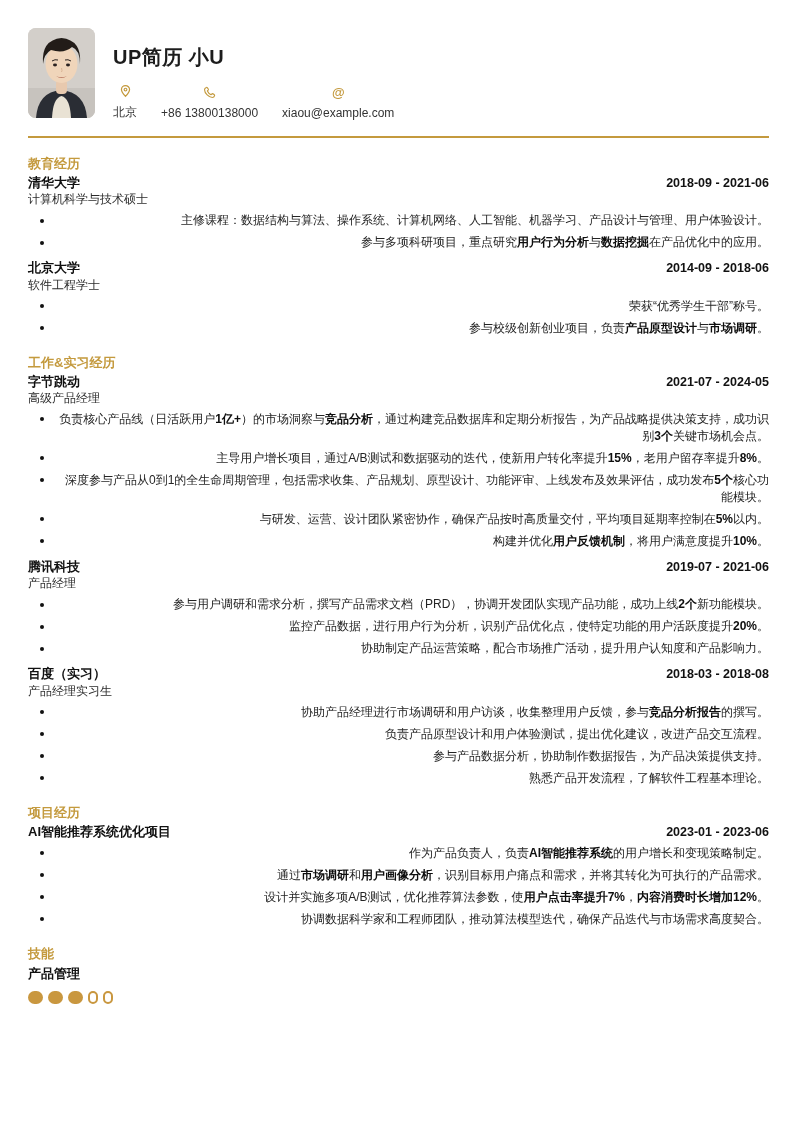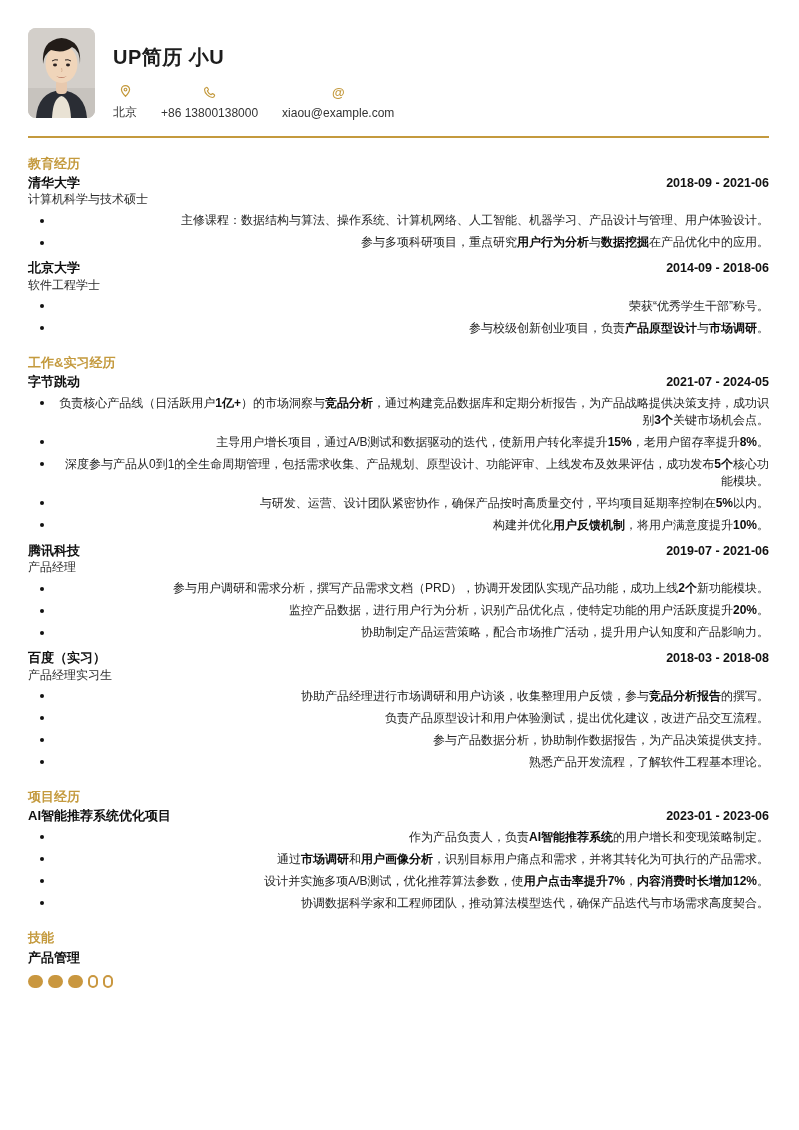--- a/index.html
+++ b/index.html
@@ -153,20 +153,24 @@
         </div>
   </div>
       <div class="section">
     <div class="sec-title">工作&amp;实习经历</div>
     <div class="sec-body">
           <div class="entry">
     <div class="entry-head">
       <span class="entry-title">字节跳动</span>
       <span class="entry-date">2021-07 - 2024-05</span>
     </div>
+    <div class="entry-sub">
+      <span>高级产品经理</span>
+      <span></span>
+    </div>
     <ul class="bullets">
               <li><span><span>负责核心产品线（日活跃用户</span><span class="b">1亿+</span><span>）的市场洞察与</span><span class="b">竞品分析</span><span>，通过构建竞品数据库和定期分析报告，为产品战略提供决策支持，成功识别</span><span class="b">3个</span><span>关键市场机会点。</span></span></li>
               <li><span><span>主导用户增长项目，通过A/B测试和数据驱动的迭代，使新用户转化率提升</span><span class="b">15%</span><span>，老用户留存率提升</span><span class="b">8%</span><span>。</span></span></li>
               <li><span><span>深度参与产品从0到1的全生命周期管理，包括需求收集、产品规划、原型设计、功能评审、上线发布及效果评估，成功发布</span><span class="b">5个</span><span>核心功能模块。</span></span></li>
               <li><span><span>与研发、运营、设计团队紧密协作，确保产品按时高质量交付，平均项目延期率控制在</span><span class="b">5%</span><span>以内。</span></span></li>
               <li><span><span>构建并优化</span><span class="b">用户反馈机制</span><span>，将用户满意度提升</span><span class="b">10%</span><span>。</span></span></li>
             </ul>
   </div>
           <div class="entry">
     <div class="entry-head">

